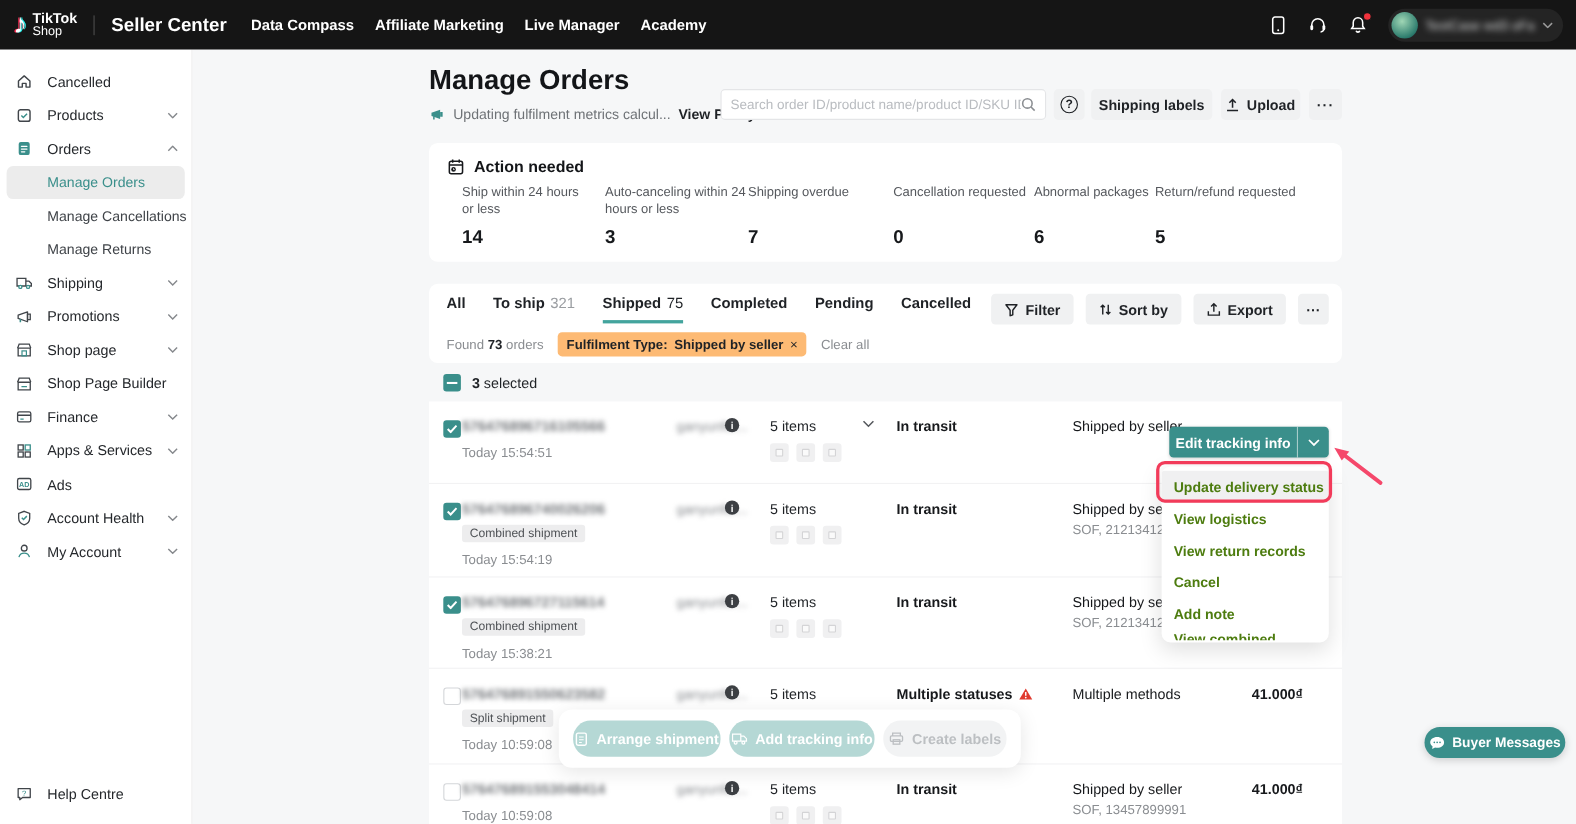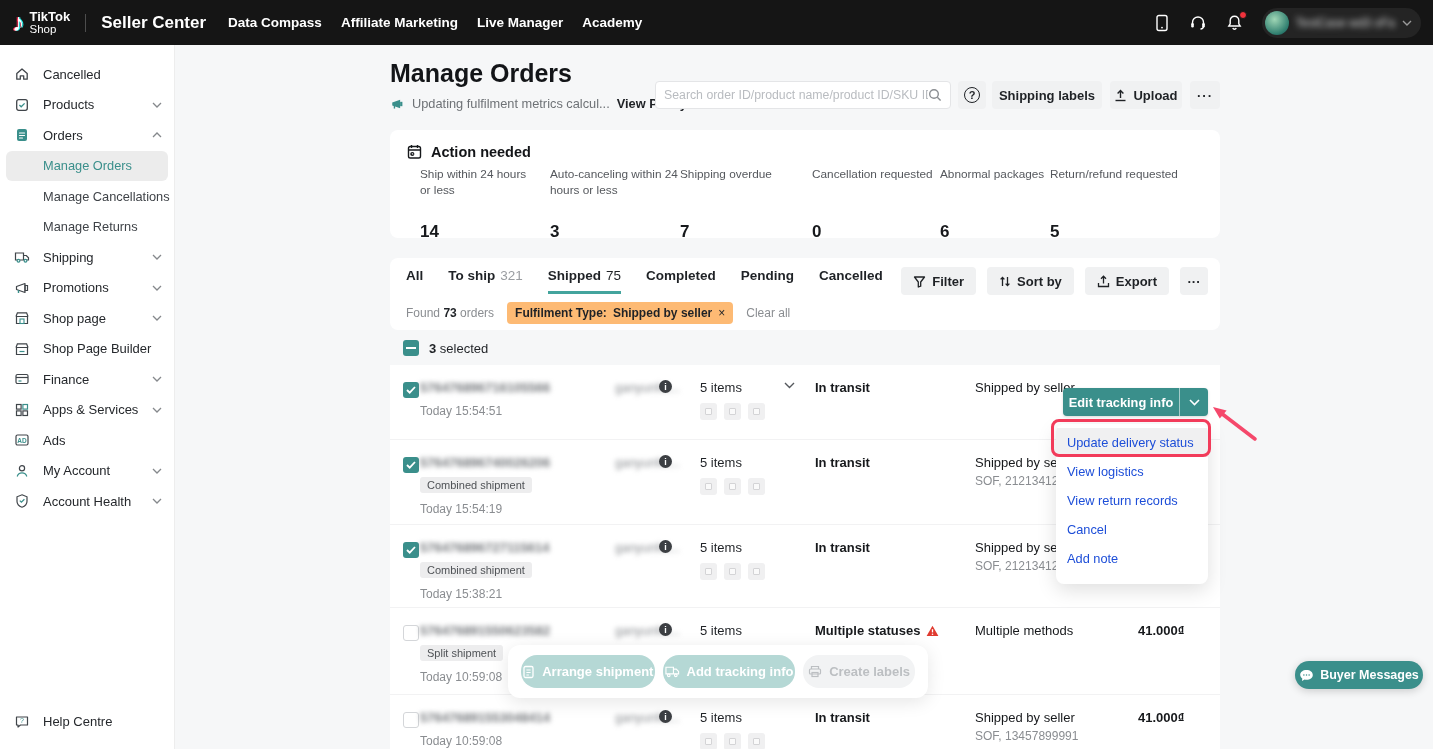--- a/index.html
+++ b/index.html
@@ -45,21 +45,21 @@
   .shiplab-btn{position:absolute;left:817px;top:36px;width:110px}
   .upload-btn{position:absolute;left:935px;top:36px;width:72px}
   .more-hdr-btn{position:absolute;left:1015px;top:36px;width:30px;font-weight:700;letter-spacing:1px}
   .qmark{width:16px;height:16px;border:1.3px solid #1f2226;border-radius:50%;font-size:11px;font-weight:600;display:flex;align-items:center;justify-content:center}
   
   .card{background:#fff;border-radius:8px;position:absolute}
   .action-card{left:215px;top:85px;width:830px;height:108px}
   .action-title{position:absolute;left:16px;top:13px;display:flex;align-items:center;gap:8px;font-size:14.5px;font-weight:700;color:#131518}
   .metric{position:absolute;top:36px}
   .metric .ml{font-size:11.8px;color:#55585d;line-height:16px;min-height:34px}
-  .metric .mv{font-size:17px;font-weight:600;color:#17191c;margin-top:22px}
+  .metric .mv{font-size:17px;font-weight:600;color:#17191c;margin-top:6px}
   
   .tabs-card{left:215px;top:213px;width:830px;height:72px}
   .tab-row{position:absolute;left:16px;top:10px;display:flex;gap:25px}
   .tab{font-size:13.5px;font-weight:600;color:#1f2226;padding-bottom:8px;cursor:pointer;display:flex;gap:5px}
   .tab .cnt{color:#9a9da1;font-weight:400}
   .tab.active{border-bottom:3px solid #43a49d}
   .tab.active .cnt{color:#1f2226}
   .tab-btns{position:absolute;right:12px;top:9px;display:flex;gap:11px}
   .tab-btns .gbtn{padding:0 12px}
   .found-row{position:absolute;left:16px;top:44px;display:flex;align-items:center;gap:13px}
@@ -91,21 +91,21 @@
   .thumb i{display:block;width:7px;height:7px;border:1px solid #d4d4d6;background:#fafafa;border-radius:1px}
   .c-status{position:absolute;left:425px;top:15px;font-size:13px;font-weight:600;color:#17191c;display:flex;align-items:center;gap:6px}
   .c-method{position:absolute;left:585px;top:15px;font-size:13px;color:#17191c}
   .c-sub{position:absolute;left:585px;top:34px;font-size:12px;color:#8a8d91}
   .c-price{position:absolute;left:748px;top:15px;font-size:13px;font-weight:600;color:#17191c}
   
   .edit-btn{position:absolute;left:888px;top:343px;width:145px;height:28px;background:#3a8f8b;border-radius:4px;display:flex;z-index:6;cursor:pointer;box-shadow:0 1px 3px rgba(0,0,0,.15)}
   .edit-btn .lbl{flex:1;display:flex;align-items:center;justify-content:center;color:#fff;font-size:12.8px;font-weight:600}
   .edit-btn .split{width:29px;border-left:1px solid rgba(255,255,255,.55);display:flex;align-items:center;justify-content:center;color:#fff}
   .dropdown{position:absolute;left:881px;top:379px;width:152px;background:#fff;border-radius:8px;box-shadow:0 6px 20px rgba(0,0,0,.13);z-index:6;padding:4px 0 2px;overflow:hidden}
-  .dd-item{height:29px;display:flex;align-items:center;padding-left:11px;font-size:12.8px;font-weight:400;color:#1d4ed8;cursor:pointer}
+  .dd-item{height:29px;display:flex;align-items:center;padding-left:11px;font-size:12.8px;font-weight:700;color:#4d7c0f;cursor:pointer}
   .dd-item.hl{background:#f0f0f1}
   .dd-clip{height:9px;overflow:hidden}
   .dd-clip .dd-item{height:29px}
   .ann-box{position:absolute;left:876px;top:374px;width:160px;height:38px;border:3px solid #f23b5a;border-radius:8px;z-index:7;pointer-events:none}
   .ann-arrow{position:absolute;left:1030px;top:356px;z-index:8;pointer-events:none}
   
   .bulk{position:absolute;left:333px;top:600px;width:420px;height:53px;background:#fff;border-radius:12px;box-shadow:0 4px 18px rgba(0,0,0,.10);display:flex;align-items:center;padding:0 13px;gap:8px;z-index:5}
   .bulk .bbtn{height:33px;border:0;border-radius:16px;font-size:13px;font-weight:600;display:flex;align-items:center;justify-content:center;gap:7px;font-family:"Liberation Sans",sans-serif}
   .bbtn.teal{background:#b5d8d5;color:#fff;width:134px}
   .bbtn.teal2{background:#b5d8d5;color:#fff;width:133px}
@@ -266,34 +266,34 @@
   </div>
   <div class="s-item">
     <svg class="ic" width="16" height="16" viewBox="0 0 16 16">
         <rect x="2" y="3" width="12" height="10" rx="1.5" fill="none" stroke="#40454a" stroke-width="1.2"></rect>
         <text x="8" y="10.6" font-size="6.5" font-weight="bold" text-anchor="middle" fill="#3a8f8b" font-family="Liberation Sans, sans-serif">AD</text>
       </svg>
     <span>Ads</span>
   </div>
   <div class="s-item">
     <svg class="ic" width="16" height="16" viewBox="0 0 16 16">
+        <path d="M8 1.8l5 2v4.4c0 3-2 5-5 6-3-1-5-3-5-6V3.8z" fill="none" stroke="#40454a" stroke-width="1.2"></path>
+        <path d="M5.8 7.6 7.4 9.2l3-3" fill="none" stroke="#3a8f8b" stroke-width="1.3"></path>
+      </svg>
+    <span>Account Health</span>
+    <svg class="cv" width="10" height="6" viewBox="0 0 10 6">
+        <path d="M1 1l4 4 4-4" fill="none" stroke="currentColor" stroke-width="1.3"></path>
+      </svg>
+  </div>
+  <div class="s-item">
+    <svg class="ic" width="16" height="16" viewBox="0 0 16 16">
         <circle cx="8" cy="5.3" r="2.6" fill="none" stroke="#40454a" stroke-width="1.2"></circle>
         <path d="M3.2 13.5a5 5 0 0 1 9.6 0" fill="none" stroke="#3a8f8b" stroke-width="1.2"></path>
       </svg>
     <span>My Account</span>
-    <svg class="cv" width="10" height="6" viewBox="0 0 10 6">
-        <path d="M1 1l4 4 4-4" fill="none" stroke="currentColor" stroke-width="1.3"></path>
-      </svg>
-  </div>
-  <div class="s-item">
-    <svg class="ic" width="16" height="16" viewBox="0 0 16 16">
-        <path d="M8 1.8l5 2v4.4c0 3-2 5-5 6-3-1-5-3-5-6V3.8z" fill="none" stroke="#40454a" stroke-width="1.2"></path>
-        <path d="M5.8 7.6 7.4 9.2l3-3" fill="none" stroke="#3a8f8b" stroke-width="1.3"></path>
-      </svg>
-    <span>Account Health</span>
     <svg class="cv" width="10" height="6" viewBox="0 0 10 6">
         <path d="M1 1l4 4 4-4" fill="none" stroke="currentColor" stroke-width="1.3"></path>
       </svg>
   </div>
   <div class="s-help">
     <div class="s-item">
       <svg class="ic" width="16" height="16" viewBox="0 0 16 16">
           <path d="M2.5 3h11v8h-7l-2.5 2v-2h-1.5z" fill="none" stroke="#40454a" stroke-width="1.2" stroke-linejoin="round"></path>
           <text x="8" y="9.4" font-size="7" text-anchor="middle" fill="#3a8f8b" font-family="Liberation Sans, sans-serif">?</text>
         </svg>

